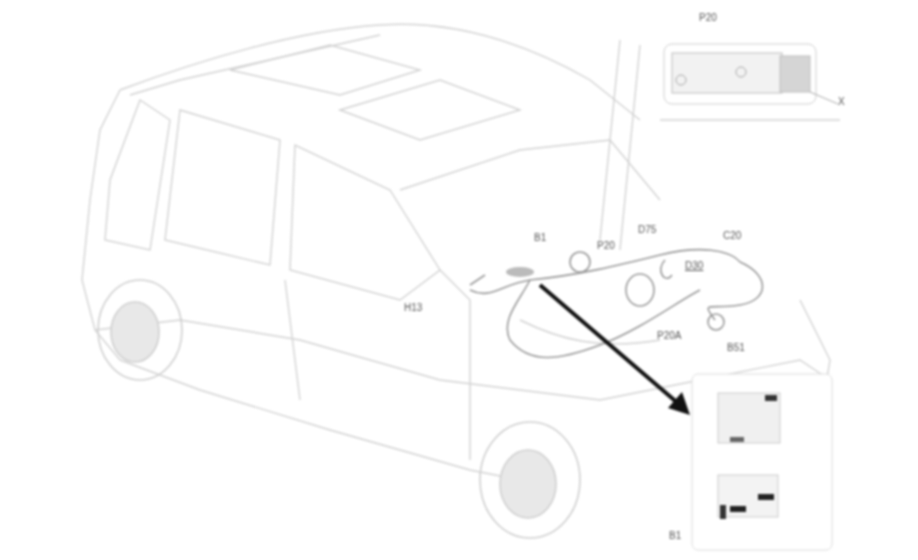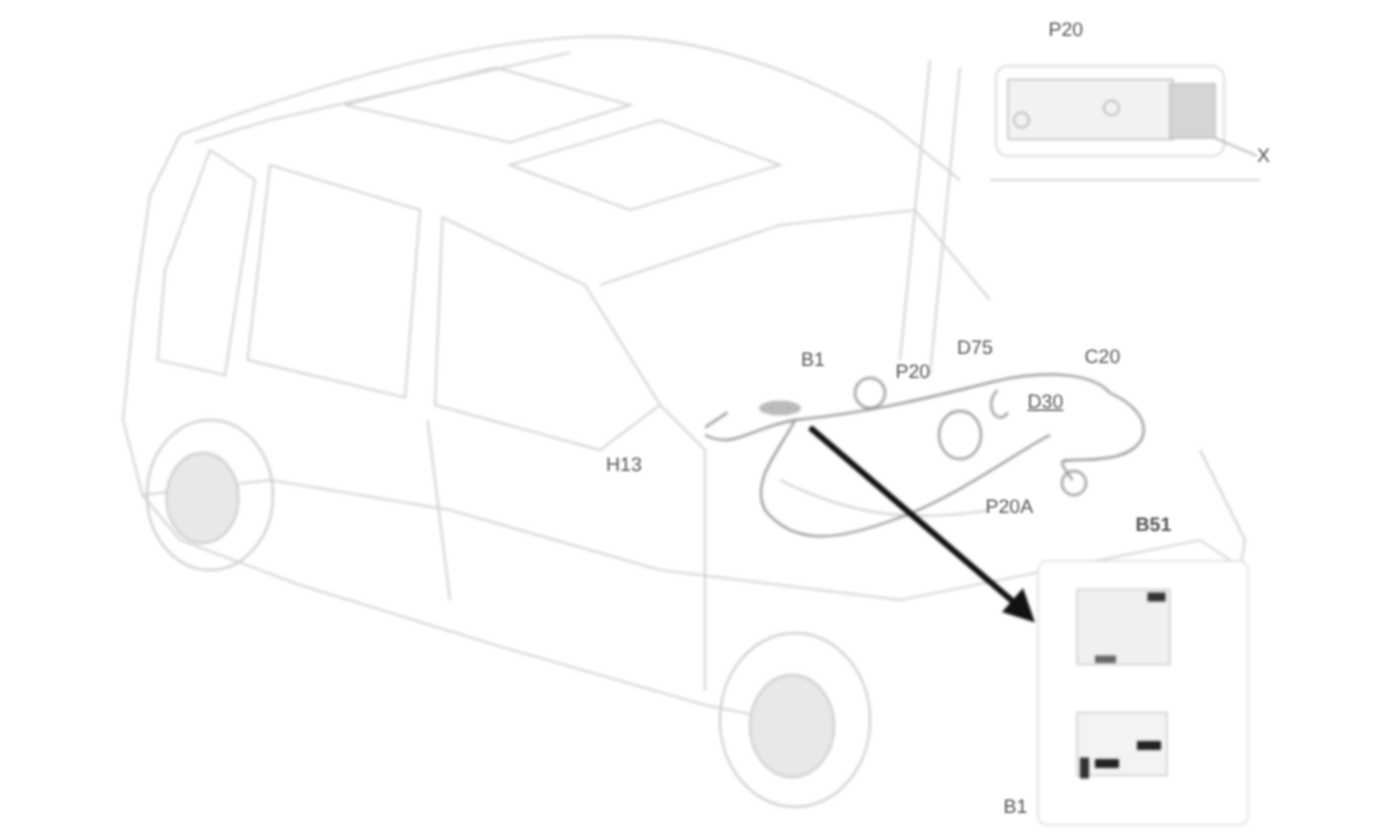--- a/index.html
+++ b/index.html
@@ -1,18 +1,18 @@
 <!DOCTYPE html>
 <html><head>
 <meta charset="utf-8">
 <style>
   html, body { margin:0; padding:0; background:#ffffff; }
   body { width:918px; height:560px; position:relative; overflow:hidden; font-family:"Liberation Sans", sans-serif; }
   svg.main { position:absolute; left:0; top:0; filter: blur(1.2px); }
-  .lbl { position:absolute; font-size:13px; color:#555; filter: blur(0.8px); white-space:nowrap; }
+  .lbl { position:absolute; font-size:10px; color:#555; filter: blur(0.8px); white-space:nowrap; }
 </style>
 </head>
 <body>
 
 <svg class="main" width="918" height="560" viewBox="0 0 918 560">
   <g fill="none" stroke="#d2d2d2" stroke-width="1.4">
     <path d="M120 90 C200 60 300 30 380 25 C450 20 520 40 590 80 L640 120"></path>
     <path d="M120 90 L100 130 L90 200 L82 280 L95 330 L120 360"></path>
     <path d="M130 95 L180 80 L380 35"></path>
     <path d="M140 100 L110 180 L105 240 L150 250 L170 120 Z"></path>
@@ -72,14 +72,14 @@
 
 <span class="lbl" style="left:699px;top:12px;">P20</span>
 <span class="lbl" style="left:838px;top:96px;">X</span>
 <span class="lbl" style="left:534px;top:232px;">B1</span>
 <span class="lbl" style="left:597px;top:240px;">P20</span>
 <span class="lbl" style="left:638px;top:224px;">D75</span>
 <span class="lbl" style="left:723px;top:230px;">C20</span>
 <span class="lbl" style="left:685px;top:260px;text-decoration:underline;">D30</span>
 <span class="lbl" style="left:404px;top:302px;">H13</span>
 <span class="lbl" style="left:657px;top:330px;text-align:right;">P20A</span>
-<span class="lbl" style="left:757px;top:342px;font-weight:bold;">B51</span>
+<span class="lbl" style="left:727px;top:342px;">B51</span>
 <span class="lbl" style="left:669px;top:530px;">B1</span>
 
 </body></html>

